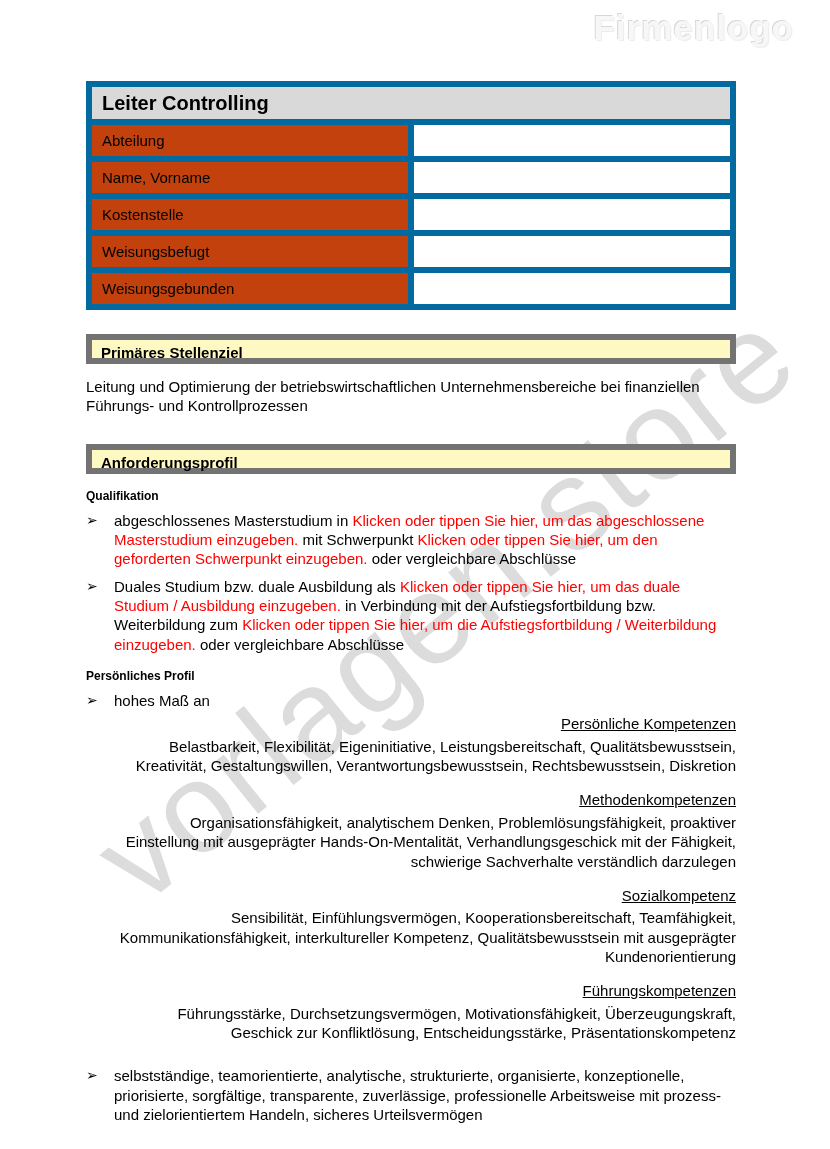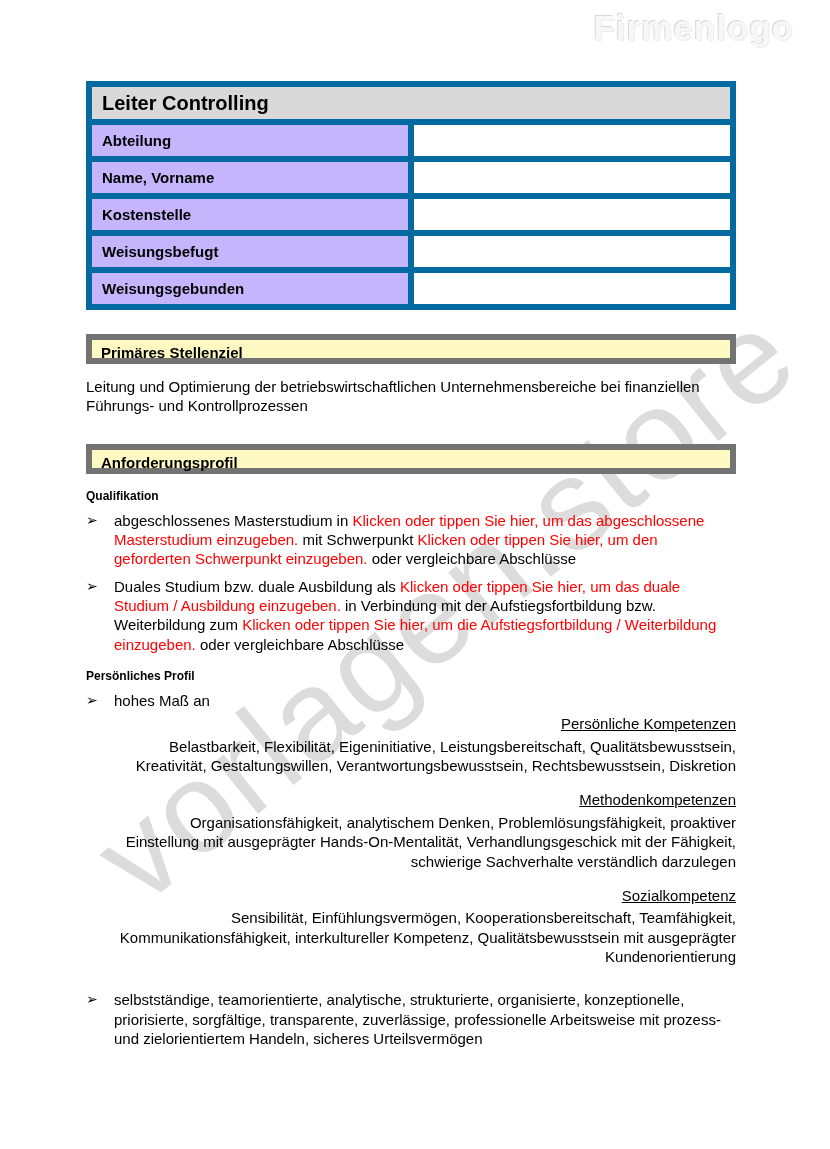--- a/index.html
+++ b/index.html
@@ -26,22 +26,22 @@
   .content { position: absolute; left: 86px; top: 81px; width: 650px; z-index: 1; }
 
   
   table.job-table { border-collapse: collapse; width: 650px; table-layout: fixed; }
   table.job-table td { border: 6px solid #0369a1; vertical-align: middle; }
   td.tbl-title {
     background: #d9d9d9; height: 38px; font-size: 20px; font-weight: bold;
     padding-left: 10px;
   }
   td.tbl-label {
-    background: #c4b5fd; width: 233px; height: 37px;
-    font-size: 15px; font-weight: bold; padding-left: 10px;
+    background: #c2410c; width: 233px; height: 37px;
+    font-size: 15px; font-weight: normal; padding-left: 10px;
   }
   td.tbl-value { background: #fff; }
 
   
   .bar {
     margin-top: 24px; height: 30px; line-height: 26px;
     background: #fef9c3; border: 6px solid #737373;
     font-size: 15px; font-weight: bold; padding-left: 9px;
   }
   .bar.second { margin-top: 28px; }
@@ -132,20 +132,24 @@
         <div class="ktext">Belastbarkeit, Flexibilität, Eigeninitiative, Leistungsbereitschaft, Qualitätsbewusstsein, Kreativität, Gestaltungswillen, Verantwortungsbewusstsein, Rechtsbewusstsein, Diskretion</div>
       </div>
       <div class="komp">
         <div class="ktitle">Methodenkompetenzen</div>
         <div class="ktext">Organisationsfähigkeit, analytischem Denken, Problemlösungsfähigkeit, proaktiver Einstellung mit ausgeprägter Hands-On-Mentalität, Verhandlungsgeschick mit der Fähigkeit, schwierige Sachverhalte verständlich darzulegen</div>
       </div>
       <div class="komp">
         <div class="ktitle">Sozialkompetenz</div>
         <div class="ktext">Sensibilität, Einfühlungsvermögen, Kooperationsbereitschaft, Teamfähigkeit, Kommunikationsfähigkeit, interkultureller Kompetenz, Qualitätsbewusstsein mit ausgeprägter Kundenorientierung</div>
       </div>
+      <div class="komp">
+        <div class="ktitle">Führungskompetenzen</div>
+        <div class="ktext">Führungsstärke, Durchsetzungsvermögen, Motivationsfähigkeit, Überzeugungskraft, Geschick zur Konfliktlösung, Entscheidungsstärke, Präsentationskompetenz</div>
+      </div>
     </div>
 
     <div class="bullet final">
       <span class="marker">➢</span>
       <span class="btext">selbstständige, teamorientierte, analytische, strukturierte, organisierte, konzeptionelle, priorisierte, sorgfältige, transparente, zuverlässige, professionelle Arbeitsweise mit prozess- und zielorientiertem Handeln, sicheres Urteilsvermögen</span>
     </div>
 
   </div>
 </div>
 

